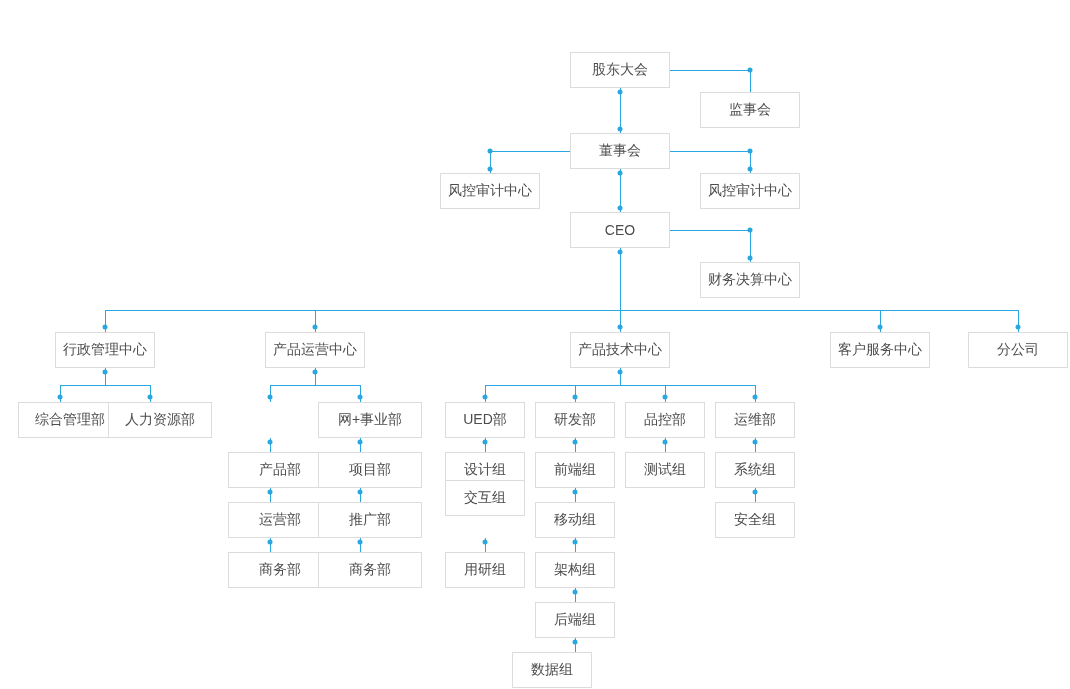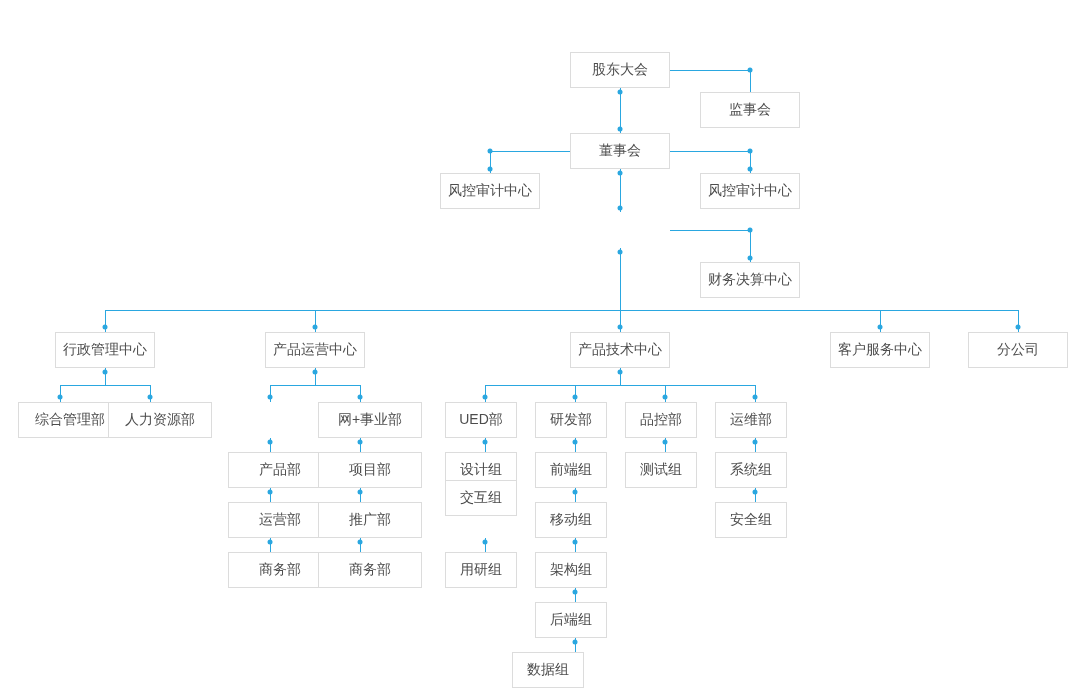--- a/index.html
+++ b/index.html
@@ -23,21 +23,21 @@
     color: #4d4d4d;
     font-size: 14px;
     display: flex;
     align-items: center;
     justify-content: center;
     white-space: nowrap;
     text-align: center;
   }
   .w100 { width: 100px; }
   .w84  { width: 104px; }
-  .w80  { width: 72px; }
+  .w80  { width: 80px; }
 </style>
 </head>
 <body>
 
 <div class="canvas">
 
   <svg class="wires" width="1070" height="689" viewBox="0 0 1070 689" aria-hidden="true">
     <g stroke="#2aa7e0" stroke-width="1" fill="none" shape-rendering="crispEdges">
       <path d="M670 70 H750 V92
                M620 88 V133
@@ -105,20 +105,21 @@
       <circle cx="755" cy="442" r="2.5"></circle>
         <circle cx="755" cy="492" r="2.5"></circle>
     </g>
   </svg>
 
   <div class="node w100" style="left:570px;top:52px">股东大会</div>
   <div class="node w100" style="left:570px;top:133px">董事会</div>
   <div class="node w100" style="left:700px;top:92px">监事会</div>
   <div class="node w100" style="left:440px;top:173px">风控审计中心</div>
   <div class="node w100" style="left:700px;top:173px">风控审计中心</div>
+  <div class="node w100" style="left:570px;top:212px">CEO</div>
   <div class="node w100" style="left:700px;top:262px">财务决算中心</div>
 
   <div class="node w100" style="left:55px;top:332px">行政管理中心</div>
   <div class="node w100" style="left:265px;top:332px">产品运营中心</div>
   <div class="node w100" style="left:830px;top:332px">客户服务中心</div>
   <div class="node w100" style="left:570px;top:332px">产品技术中心</div>
   <div class="node w100" style="left:968px;top:332px">分公司</div>
 
   <div class="node w84" style="left:18px;top:402px">综合管理部</div>
   <div class="node w84" style="left:108px;top:402px">人力资源部</div>

